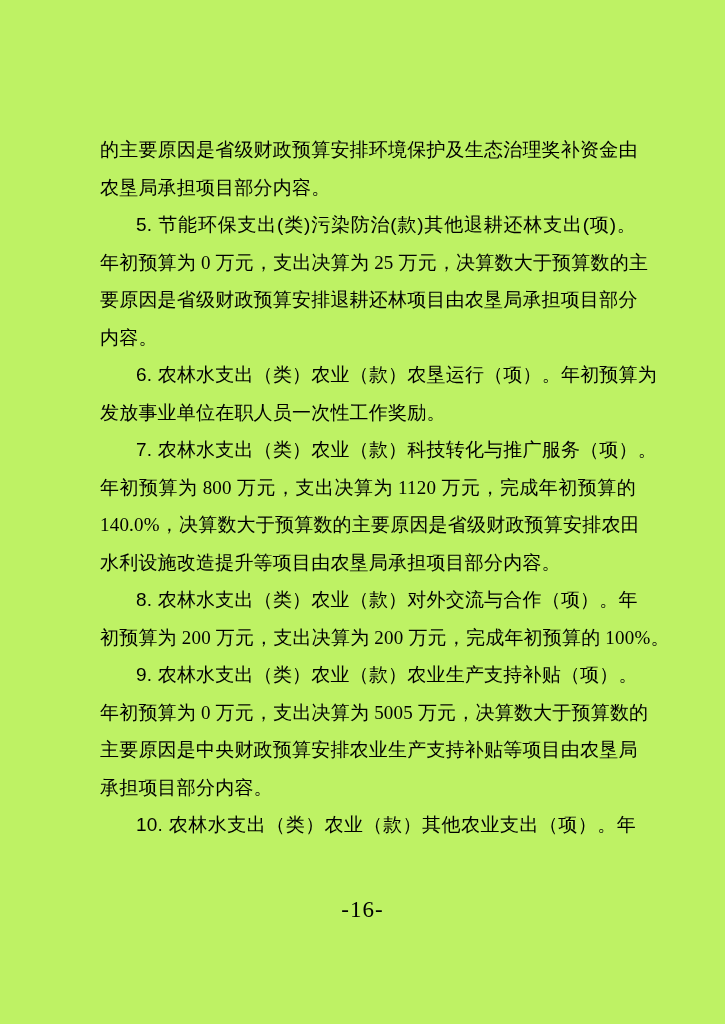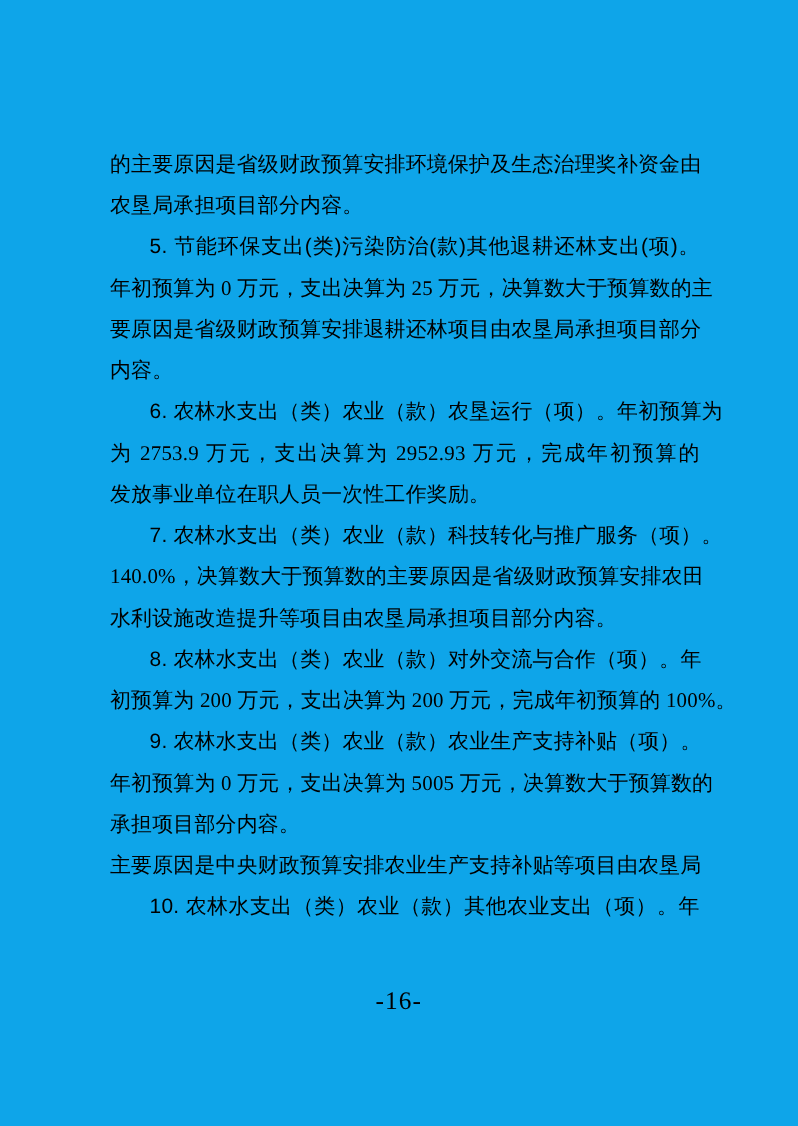--- a/index.html
+++ b/index.html
@@ -5,21 +5,21 @@
   html, body {
     margin: 0;
     padding: 0;
     background: #e8e8e8;
   }
   .page {
     position: relative;
     width: 725px;
     height: 1024px;
     margin: 0 auto;
-    background: #0ea5e9;
+    background: #bef264;
     overflow: hidden;
     color: #000000;
     font-family: "Liberation Serif", "DejaVu Serif", serif;
   }
   .doc-body {
     position: absolute;
     left: 100px;
     top: 131px;
     width: 536px;
     font-size: 19px;
@@ -65,27 +65,27 @@
 
 <div class="page">
   <div class="doc-body">
       <div class="line j"><span class="seg">的主要原因是省级财政预算安排环境保护及生态治理奖补资金由</span></div>
       <div class="line l"><span class="seg">农垦局承担项目部分内容。</span></div>
       <div class="line j indent"><span class="seg seg-b">5. 节能环保支出(类)污染防治(款)其他退耕还林支出(项)。</span></div>
       <div class="line j"><span class="seg">年初预算为 0 万元，支出决算为 25 万元，决算数大于预算数的主</span></div>
       <div class="line j"><span class="seg">要原因是省级财政预算安排退耕还林项目由农垦局承担项目部分</span></div>
       <div class="line l"><span class="seg">内容。</span></div>
       <div class="line j indent"><span class="seg seg-b">6. 农林水支出（类）农业（款）农垦运行（项）。</span><span class="seg">年初预算为</span></div>
-      <div class="line j"><span class="seg">为 2753.9 万元，支出决算为 2952.93 万元，完成年初预算的</span></div>
       <div class="line l"><span class="seg">发放事业单位在职人员一次性工作奖励。</span></div>
       <div class="line j indent"><span class="seg seg-b">7. 农林水支出（类）农业（款）科技转化与推广服务（项）。</span></div>
+      <div class="line j"><span class="seg">年初预算为 800 万元，支出决算为 1120 万元，完成年初预算的</span></div>
       <div class="line j"><span class="seg">140.0%，决算数大于预算数的主要原因是省级财政预算安排农田</span></div>
       <div class="line l"><span class="seg">水利设施改造提升等项目由农垦局承担项目部分内容。</span></div>
       <div class="line j indent"><span class="seg seg-b">8. 农林水支出（类）农业（款）对外交流与合作（项）。</span><span class="seg">年</span></div>
       <div class="line j"><span class="seg">初预算为 200 万元，支出决算为 200 万元，完成年初预算的 100%。</span></div>
       <div class="line j indent"><span class="seg seg-b">9. 农林水支出（类）农业（款）农业生产支持补贴（项）。</span></div>
       <div class="line j"><span class="seg">年初预算为 0 万元，支出决算为 5005 万元，决算数大于预算数的</span></div>
+      <div class="line j"><span class="seg">主要原因是中央财政预算安排农业生产支持补贴等项目由农垦局</span></div>
       <div class="line l"><span class="seg">承担项目部分内容。</span></div>
-      <div class="line j"><span class="seg">主要原因是中央财政预算安排农业生产支持补贴等项目由农垦局</span></div>
       <div class="line j indent"><span class="seg seg-b">10. 农林水支出（类）农业（款）其他农业支出（项）。</span><span class="seg">年</span></div>
     </div>
   <div class="doc-footer">-16-</div>
 </div>
 
 </body></html>

